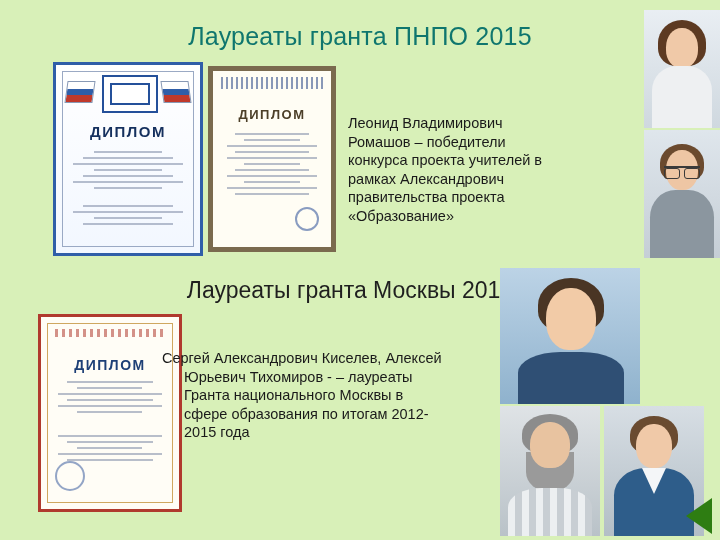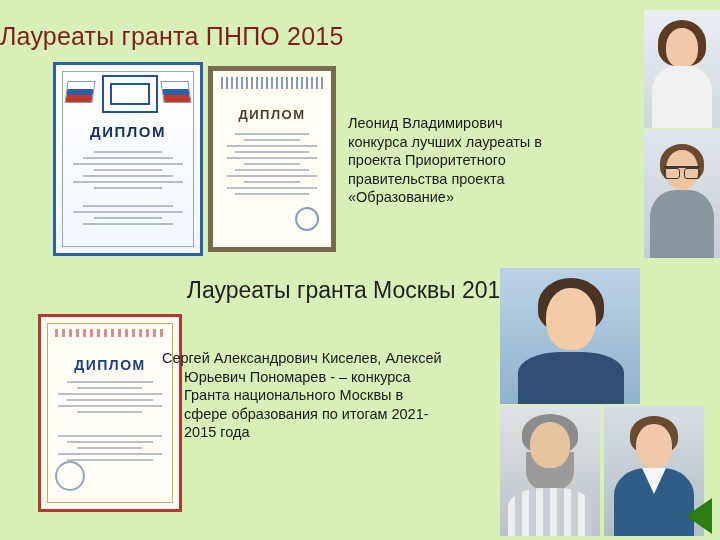--- a/index.html
+++ b/index.html
@@ -18,23 +18,23 @@
     position: relative;
     width: 720px;
     height: 540px;
   }
 
   .title {
     position: absolute;
     left: 0;
     top: 22px;
     width: 720px;
-    text-align: left;
+    text-align: center;
     font-size: 25px;
-    color: #7f1d1d;
+    color: #0f766e;
     letter-spacing: 0.2px;
   }
 
   .title2 {
     position: absolute;
     left: 40px;
     top: 277px;
     width: 620px;
     text-align: center;
     font-size: 23px;
@@ -293,22 +293,23 @@
         <i></i>
         <i class="sh"></i>
         <i></i>
         <i class="md"></i>
     </div>
     <div class="stamp"></div>
   </div>
 
   <div class="para para1">
     <span class="ind">Леонид Владимирович</span>
-    <span class="ind">конкурса лучших лауреаты в</span>
-    <span class="ind">проекта Приоритетного</span>
+    <span class="ind">Ромашов – победители</span>
+    <span class="ind">конкурса проекта учителей в</span>
+    <span class="ind">рамках Александрович</span>
     <span class="ind">правительства проекта</span>
     <span class="ind">«Образование»</span>
   </div>
 
   <div class="title2">Лауреаты гранта Москвы 2015</div>
 
   <div class="dip" id="dip3">
     <div class="dip-inner"></div>
     <div class="hdr"></div>
     <div class="dip-label">ДИПЛОМ</div>
@@ -325,23 +326,23 @@
         <i class="md"></i>
         <i class="sh"></i>
         <i></i>
         <i class="md"></i>
     </div>
     <div class="stamp"></div>
   </div>
 
   <div class="para para2">
     <span class="first">Сергей Александрович Киселев, Алексей</span>
-    <span class="ind">Юрьевич Пономарев -  – конкурса</span>
+    <span class="ind">Юрьевич Тихомиров -  – лауреаты</span>
     <span class="ind">Гранта национального Москвы в</span>
-    <span class="ind">сфере образования по итогам 2021-</span>
+    <span class="ind">сфере образования по итогам 2012-</span>
     <span class="ind">2015 года</span>
   </div>
 
   <div class="photo" id="ph1">
     <div class="ph-bg"></div>
     <div class="hair"></div>
     <div class="head"></div>
     <div class="body"></div>
   </div>
 

